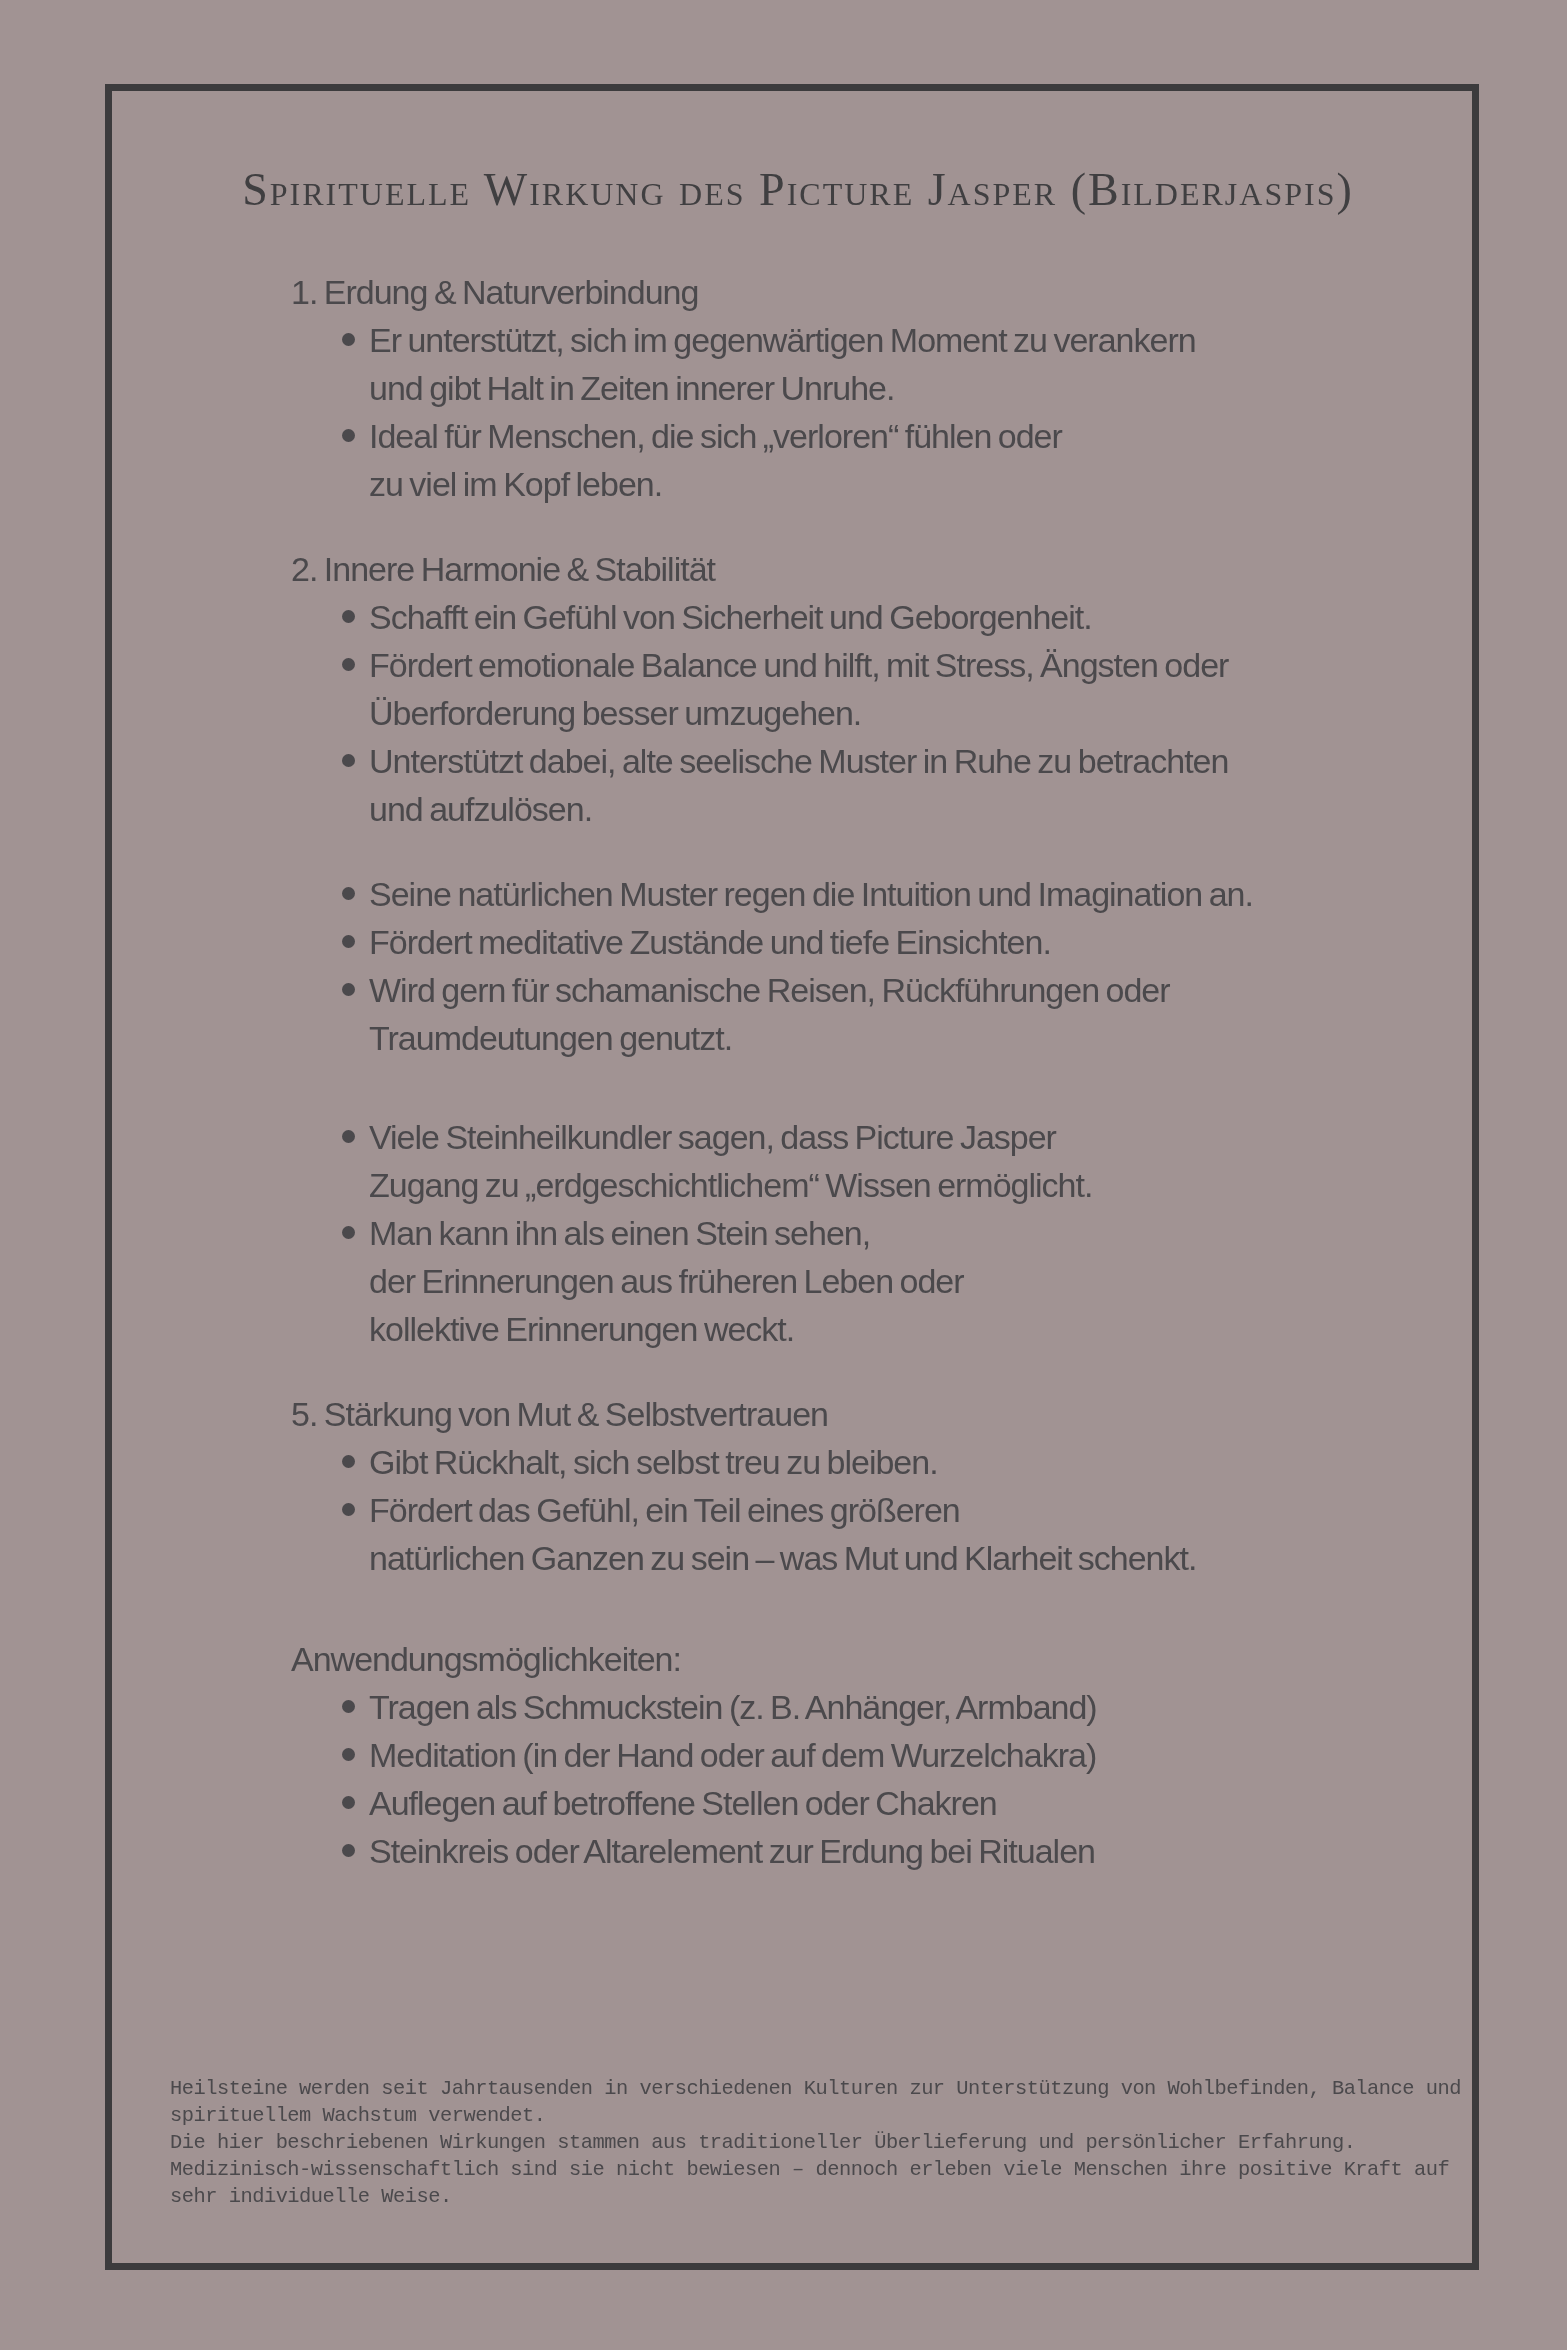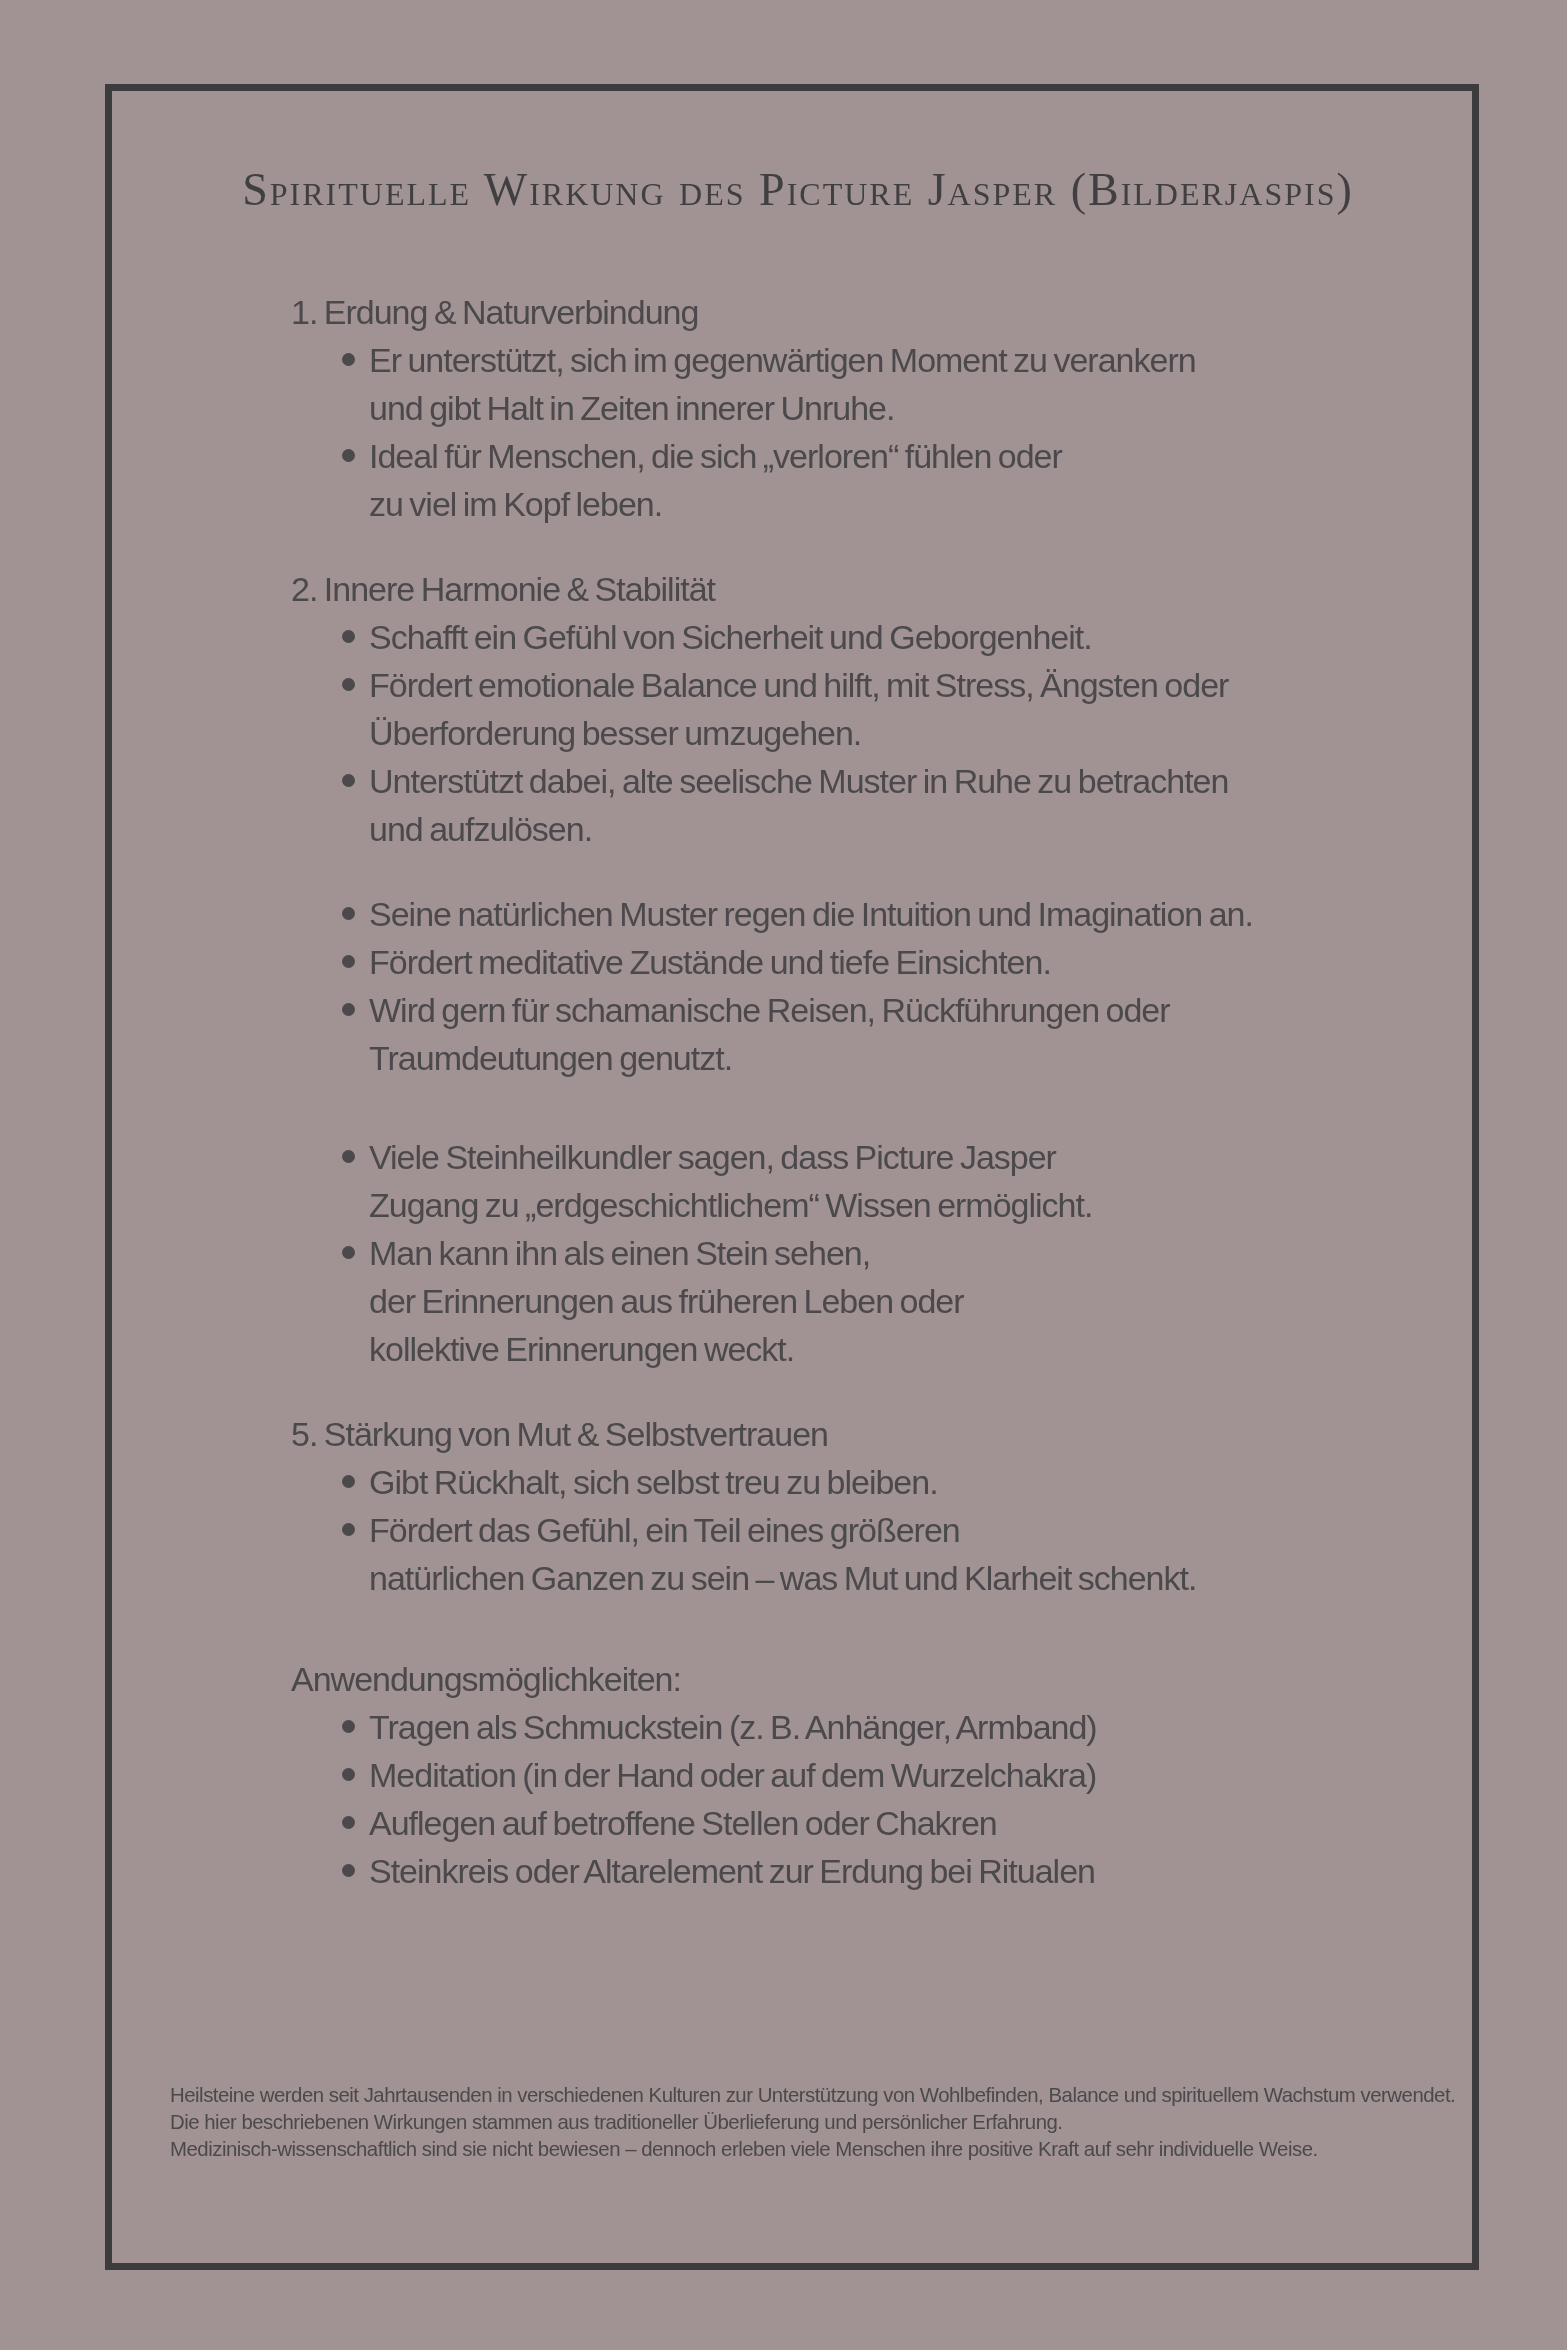--- a/index.html
+++ b/index.html
@@ -36,21 +36,21 @@
     font-variant: small-caps;
     font-weight: 500;
     font-size: 46px;
     line-height: 60px;
     letter-spacing: 2px;
     color: var(--title, #403f41);
   }
   .content {
     position: absolute;
     left: 291px;
-    top: 288px;
+    top: 268px;
     width: 1182px;
     color: var(--body, #4b494c);
     font-size: 34px;
     line-height: 48px;
     letter-spacing: -1px;
     word-spacing: -2px;
   }
   .section { margin: 0; }
   .section + .section { margin-top: 37px; }
   .section:nth-of-type(4) { margin-top: 51px; }
@@ -86,21 +86,22 @@
     top: 2051px;
     width: 1294px;
     color: var(--body, #4b494c);
   }
   .footnote-heading {
     font-size: 20.4px;
     line-height: 27px;
     letter-spacing: -0.5px;
   }
   .footnote-body {
-    margin-top: 31px;
+    margin-top: 24px;
+    font-family: Liberation Mono, monospace;
   }
   .footnote-line {
     font-size: 20.4px;
     line-height: 27px;
     letter-spacing: -0.5px;
   }
 </style>
 </head>
 <body>
 

